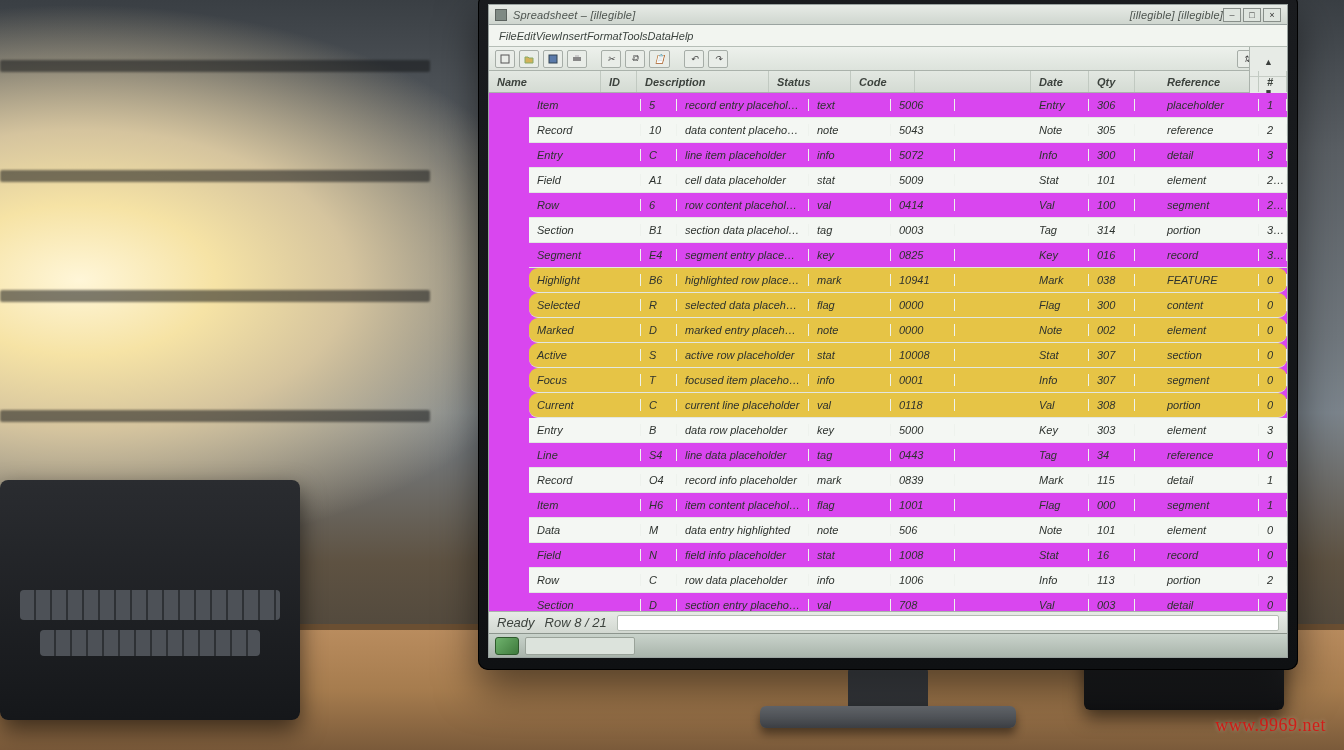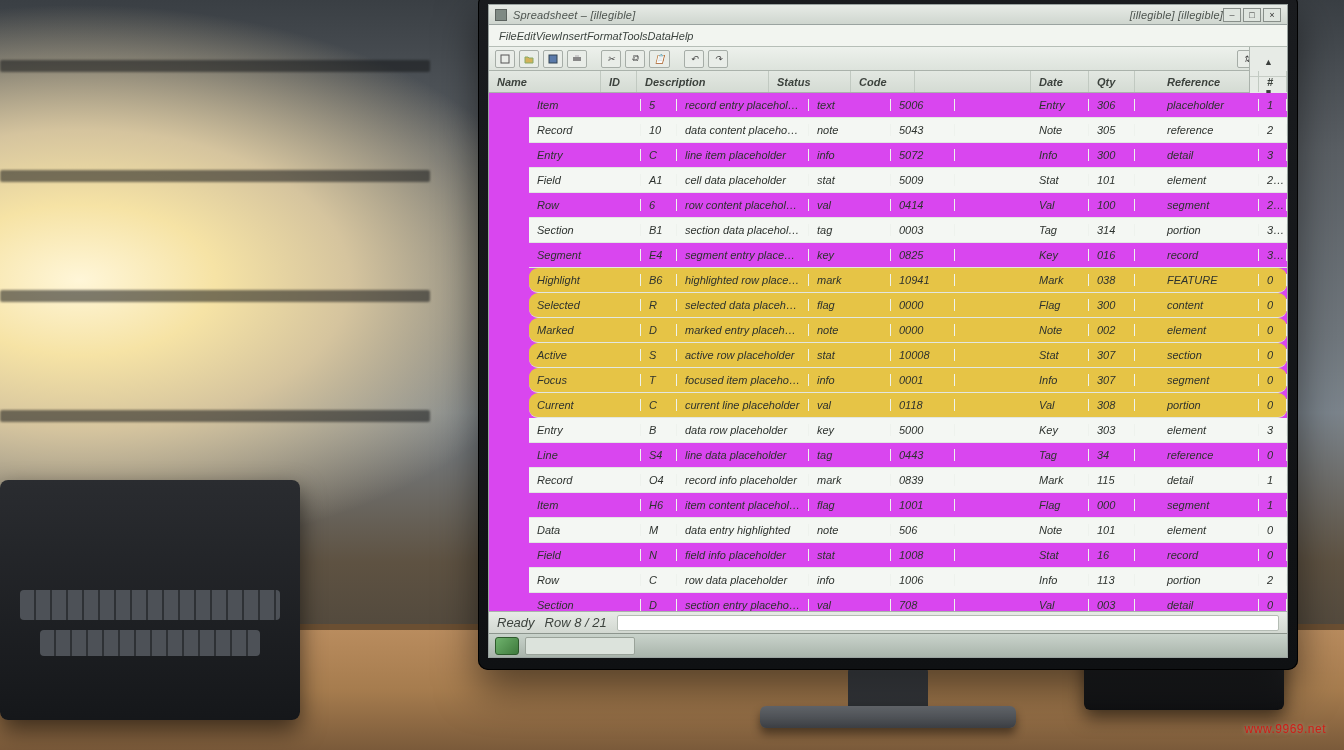--- a/index.html
+++ b/index.html
@@ -101,21 +101,21 @@
   box-shadow:0 10px 24px rgba(0,0,0,.6); filter:blur(.5px); }
 .device-left::before { content:""; position:absolute; left:20px; right:20px; top:110px; height:30px;
   background:repeating-linear-gradient(90deg,#4d5157 0 14px,#2e3135 14px 16px); border-radius:4px; }
 .device-left::after { content:""; position:absolute; left:40px; right:40px; top:150px; height:26px;
   background:repeating-linear-gradient(90deg,#4d5157 0 14px,#2e3135 14px 16px); border-radius:4px; }
 .device-right { position:absolute; right:60px; bottom:40px; width:200px; height:70px;
   background:linear-gradient(180deg,#2e3033,#101113); border-radius:6px;
   box-shadow:0 8px 18px rgba(0,0,0,.55); filter:blur(.6px); }
 
 .watermark { position:absolute; right:18px; bottom:14px; color:#d11; opacity:.85;
-  font-family:Liberation Sans, sans-serif; font-size:12px; letter-spacing:.5px;
+  font-family:Liberation Serif, serif; font-size:18px; letter-spacing:.5px;
   text-shadow:0 0 4px rgba(255,255,255,.4); }
 
 
 .shelf { position:absolute; left:0; top:0; width:470px; height:560px; pointer-events:none; }
 .shelf .bar { position:absolute; left:0; right:40px; height:12px;
   background:rgba(20,22,24,.55); border-radius:2px; filter:blur(1px); }
 </style>
 </head>
 <body>
 

